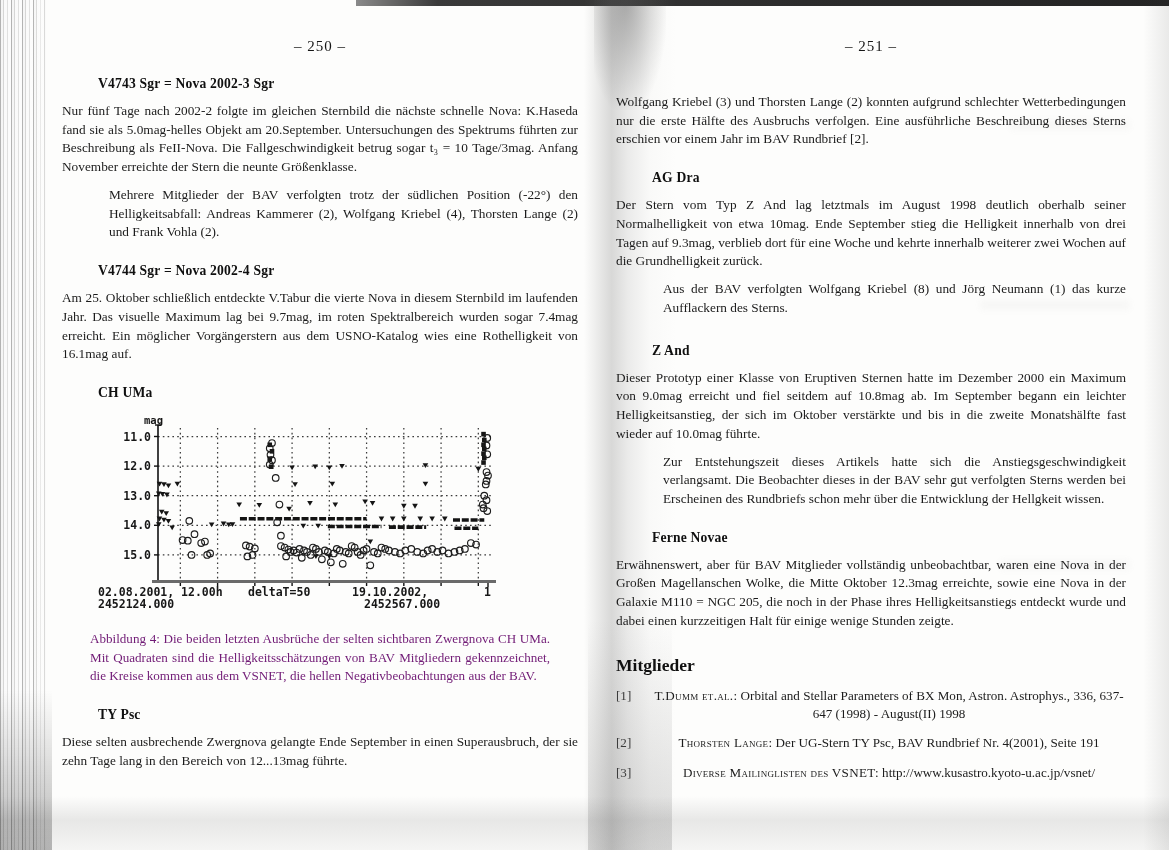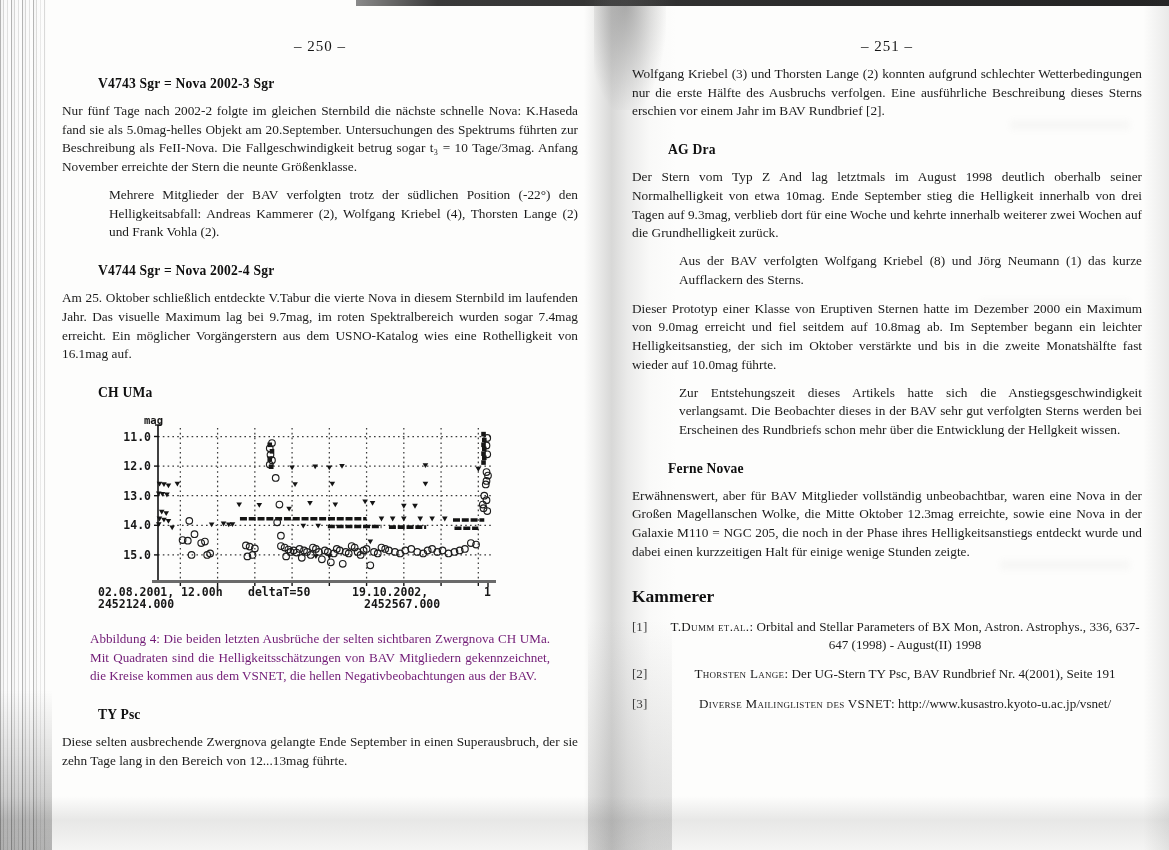--- a/index.html
+++ b/index.html
@@ -49,21 +49,21 @@
     background:linear-gradient(180deg,rgba(40,40,40,0),rgba(40,40,40,.10) 45%,rgba(40,40,40,.04) 100%);
   }
   .right-shadow{
     position:absolute;right:0;top:0;width:26px;height:850px;
     background:linear-gradient(90deg,rgba(60,60,60,0),rgba(60,60,60,.10));
   }
   .bleed{position:absolute;background:#9a9a9a;opacity:.06;filter:blur(3px);border-radius:3px;}
   
   .page{position:absolute;top:38px;}
   .page-left{left:62px;width:516px;}
-  .page-right{left:632px;width:510px;}
+  .page-right{left:616px;width:510px;}
   .page-header{
     text-align:center;font-size:15px;letter-spacing:1px;margin:0 0 4px 0;color:#161616;
   }
   h3{
     font-size:13.6px;font-weight:bold;color:#101010;margin:0;letter-spacing:.2px;
   }
   h2.lit{
     font-size:17.5px;font-weight:bold;color:#101010;margin:24px 0 0 0;
   }
   p{
@@ -315,33 +315,34 @@
     </div>
     <p class="caption">Abbildung 4: Die beiden letzten Ausbrüche der selten sichtbaren Zwergnova CH UMa. Mit Quadraten sind die Helligkeitsschätzungen von BAV Mitgliedern gekennzeichnet, die Kreise kommen aus dem VSNET, die hellen Negativbeobachtungen aus der BAV.</p>
 
     <h3 class="mt-h">TY Psc</h3>
     <p class="mt-p">Diese selten ausbrechende Zwergnova gelangte Ende September in einen Superausbruch, der sie zehn Tage lang in den Bereich von 12...13mag führte.</p>
   </div>
 
   <div class="page page-right">
     <div class="page-header">– 251 –</div>
 
-    <p style="margin-top:10px;">Wolfgang Kriebel (3) und Thorsten Lange (2) konnten aufgrund schlechter Wetterbedingungen nur die erste Hälfte des Ausbruchs verfolgen. Eine ausführliche Beschreibung dieses Sterns erschien vor einem Jahr im BAV Rundbrief [2].</p>
+    <p style="margin-top:38px;">Wolfgang Kriebel (3) und Thorsten Lange (2) konnten aufgrund schlechter Wetterbedingungen nur die erste Hälfte des Ausbruchs verfolgen. Eine ausführliche Beschreibung dieses Sterns erschien vor einem Jahr im BAV Rundbrief [2].</p>
 
     <h3 class="mt-h">AG Dra</h3>
     <p class="mt-p">Der Stern vom Typ Z And lag letztmals im August 1998 deutlich oberhalb seiner Normalhelligkeit von etwa 10mag. Ende September stieg die Helligkeit innerhalb von drei Tagen auf 9.3mag, verblieb dort für eine Woche und kehrte innerhalb weiterer zwei Wochen auf die Grundhelligkeit zurück.</p>
     <p class="mt-p2">Aus der BAV verfolgten Wolfgang Kriebel (8) und Jörg Neumann (1) das kurze Aufflackern des Sterns.</p>
 
+    <h3 class="mt-h" style="margin-top:25px;">Z And</h3>
     <p class="mt-p">Dieser Prototyp einer Klasse von Eruptiven Sternen hatte im Dezember 2000 ein Maximum von 9.0mag erreicht und fiel seitdem auf 10.8mag ab. Im September begann ein leichter Helligkeitsanstieg, der sich im Oktober verstärkte und bis in die zweite Monatshälfte fast wieder auf 10.0mag führte.</p>
     <p class="mt-p2">Zur Entstehungszeit dieses Artikels hatte sich die Anstiegsgeschwindigkeit verlangsamt. Die Beobachter dieses in der BAV sehr gut verfolgten Sterns werden bei Erscheinen des Rundbriefs schon mehr über die Entwicklung der Hellgkeit wissen.</p>
 
     <h3 class="mt-h">Ferne Novae</h3>
     <p class="mt-p">Erwähnenswert, aber für BAV Mitglieder vollständig unbeobachtbar, waren eine Nova in der Großen Magellanschen Wolke, die Mitte Oktober 12.3mag erreichte, sowie eine Nova in der Galaxie M110 = NGC 205, die noch in der Phase ihres Helligkeitsanstiegs entdeckt wurde und dabei einen kurzzeitigen Halt für einige wenige Stunden zeigte.</p>
 
-    <h2 class="lit">Kammerer</h2>
+    <h2 class="lit">Mitglieder</h2>
 
     <div class="ref">
       <span class="ref-label">[1]</span>
       <span class="ref-body"><span class="sc">T.Dumm et.al.:</span><span> Orbital and Stellar Parameters of BX Mon, Astron. Astrophys., 336, 637-647 (1998) - August(II) 1998</span></span>
     </div>
     <div class="ref">
       <span class="ref-label">[2]</span>
       <span class="ref-body"><span class="sc">Thorsten Lange:</span><span> Der UG-Stern TY Psc, BAV Rundbrief Nr. 4(2001), Seite 191</span></span>
     </div>
     <div class="ref">

